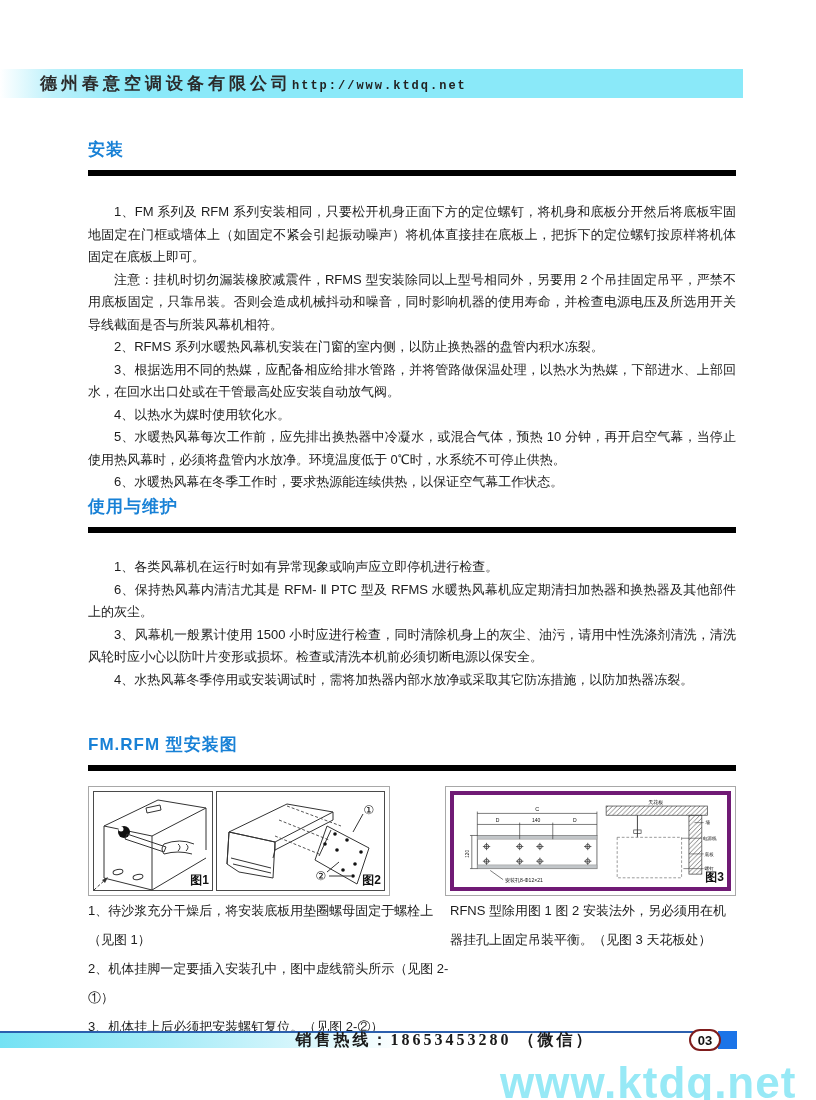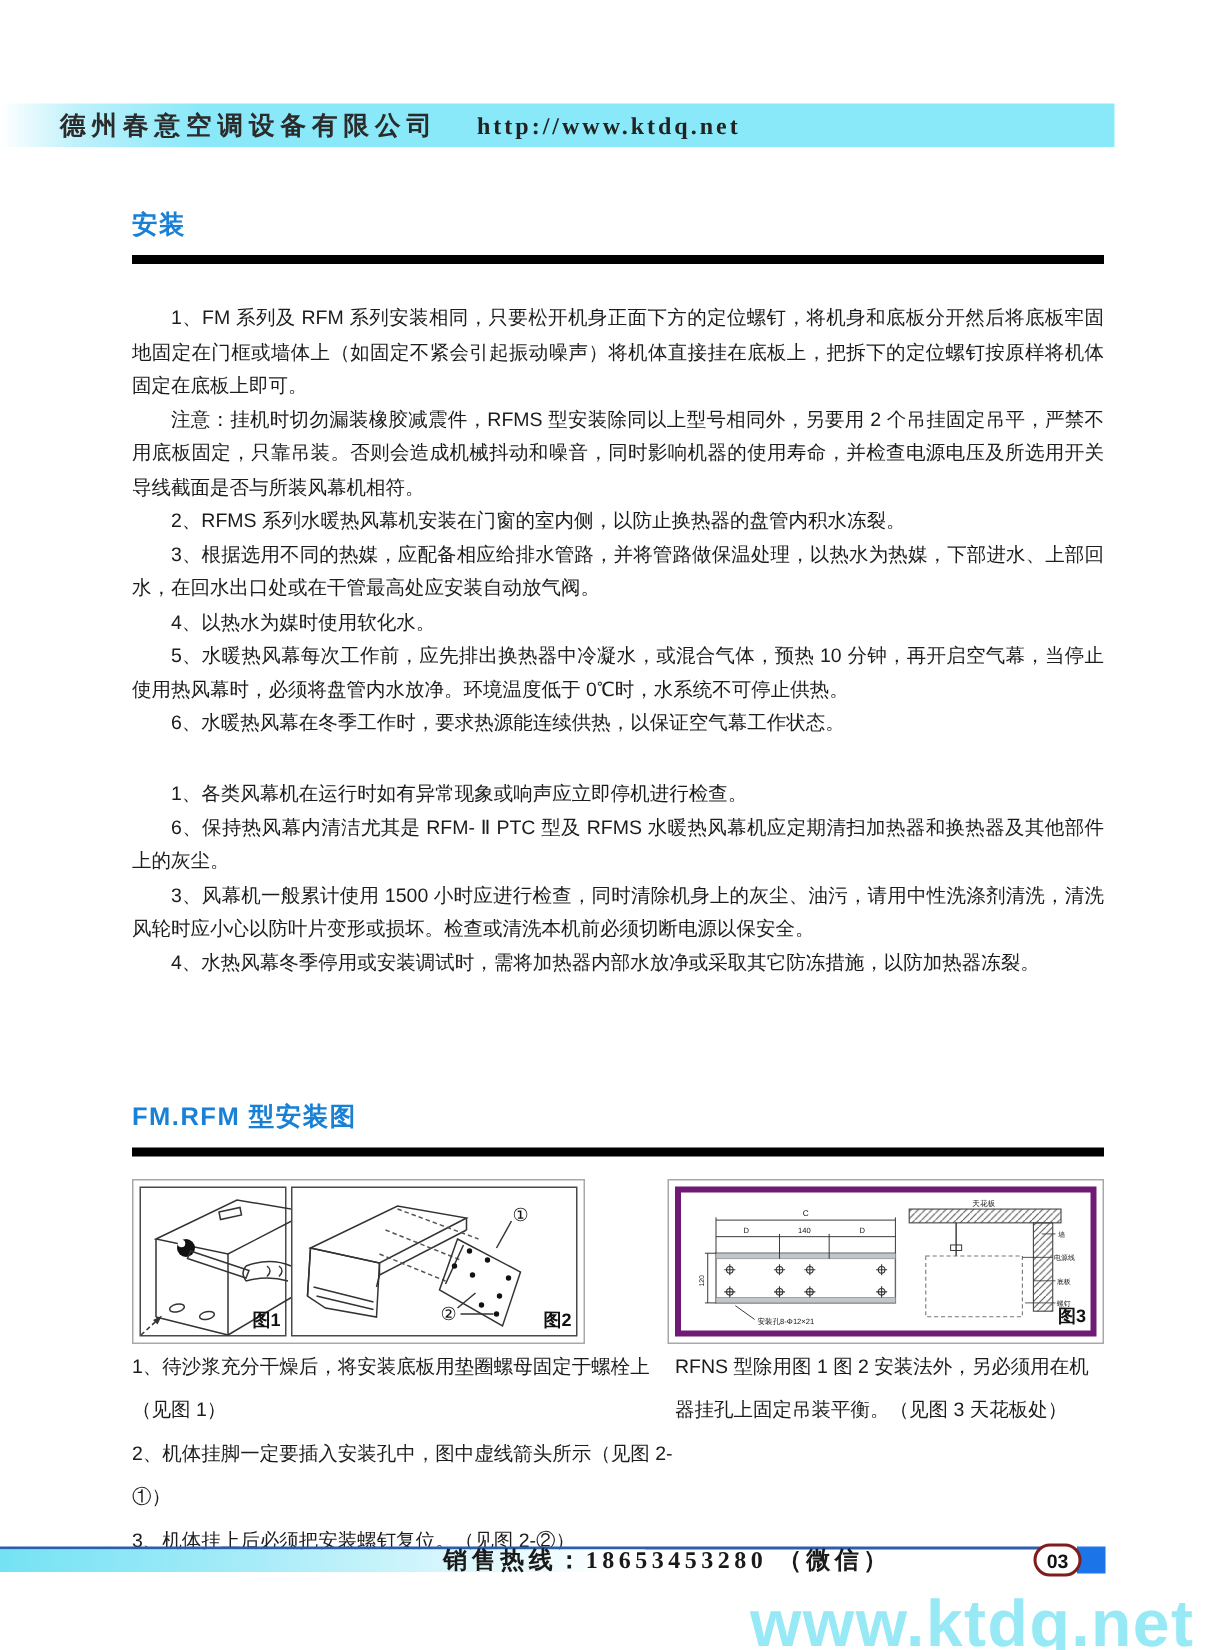--- a/index.html
+++ b/index.html
@@ -7,27 +7,27 @@
   body {
     width:816px; height:1100px; position:relative; overflow:hidden;
     font-family:"Liberation Sans", sans-serif; color:#1c1c1c;
   }
   
   .header-bar {
     position:absolute; top:69px; left:0; width:743px; height:29px;
     background:linear-gradient(to right,#ffffff 0%,#bdf1fb 7%,#8ae9f9 18%,#8ae9f9 100%);
     display:flex; align-items:center;
   }
-  .header-inner { padding-left:40px; display:flex; align-items:baseline; gap:26px; }
+  .header-inner { padding-left:40px; display:flex; align-items:baseline; }
   .company-name {
     font-family:"Liberation Serif", serif; font-size:17px; color:#2b2b2b;
     letter-spacing:4px; font-weight:bold;
   }
   .header-url {
-    font-family:Liberation Serif, serif; font-size:16px; color:#222;
+    font-family:Liberation Mono, monospace; font-size:12px; color:#222;
     letter-spacing:2px; text-decoration:none; font-weight:bold;text-align:right;
   }
   
   .section { position:absolute; left:88px; width:648px; }
   #sec-install { top:138px; }
   #sec-maint   { top:495px; }
   #sec-diagram { top:733px; }
   .section-title {
     color:#1881d6; font-size:17px; font-weight:bold; letter-spacing:1px;
     padding-bottom:9px; border-bottom:6px solid #000000;
@@ -35,21 +35,21 @@
   .paras { margin-top:25px; }
   #sec-maint .paras { margin-top:23px; }
   .para { font-size:13px; line-height:22.5px; text-indent:2em; text-align:justify; }
   
   .fig-row { display:flex; margin-top:15px; }
   .fig-box-left {
     width:302px; height:110px; border:1px solid #a8a8a8;
     padding:4px; display:flex; gap:3px; background:#fff;
   }
   .fig-frame { border:1px solid #4a4a4a; position:relative; background:#fff; }
-  .fig1-frame { width:98px; }
+  .fig1-frame { width:120px; }
   .fig2-frame { flex:1; }
   .fig-box-right {
     width:291px; height:110px; border:1px solid #a8a8a8; margin-left:55px;
     padding:4px; background:#fff;
   }
   .fig3-frame { width:100%; height:100%; border:4px solid #701a75; }
   .fig-label {
     position:absolute; right:3px; bottom:1px; font-size:12px; font-weight:bold; color:#111;
   }
   svg { display:block; }
@@ -99,20 +99,21 @@
     <p class="para">注意：挂机时切勿漏装橡胶减震件，RFMS 型安装除同以上型号相同外，另要用 2 个吊挂固定吊平，严禁不用底板固定，只靠吊装。否则会造成机械抖动和噪音，同时影响机器的使用寿命，并检查电源电压及所选用开关导线截面是否与所装风幕机相符。</p>
     <p class="para">2、RFMS 系列水暖热风幕机安装在门窗的室内侧，以防止换热器的盘管内积水冻裂。</p>
     <p class="para">3、根据选用不同的热媒，应配备相应给排水管路，并将管路做保温处理，以热水为热媒，下部进水、上部回水，在回水出口处或在干管最高处应安装自动放气阀。</p>
     <p class="para">4、以热水为媒时使用软化水。</p>
     <p class="para">5、水暖热风幕每次工作前，应先排出换热器中冷凝水，或混合气体，预热 10 分钟，再开启空气幕，当停止使用热风幕时，必须将盘管内水放净。环境温度低于 0℃时，水系统不可停止供热。</p>
     <p class="para">6、水暖热风幕在冬季工作时，要求热源能连续供热，以保证空气幕工作状态。</p>
   </div>
 </div>
 
 <div class="section" id="sec-maint">
+  <div class="section-title">使用与维护</div>
   <div class="paras">
     <p class="para">1、各类风幕机在运行时如有异常现象或响声应立即停机进行检查。</p>
     <p class="para">6、保持热风幕内清洁尤其是 RFM- Ⅱ PTC 型及 RFMS 水暖热风幕机应定期清扫加热器和换热器及其他部件上的灰尘。</p>
     <p class="para">3、风幕机一般累计使用 1500 小时应进行检查，同时清除机身上的灰尘、油污，请用中性洗涤剂清洗，清洗风轮时应小心以防叶片变形或损坏。检查或清洗本机前必须切断电源以保安全。</p>
     <p class="para">4、水热风幕冬季停用或安装调试时，需将加热器内部水放净或采取其它防冻措施，以防加热器冻裂。</p>
   </div>
 </div>
 
 <div class="section" id="sec-diagram">
   <div class="section-title">FM.RFM 型安装图</div>

